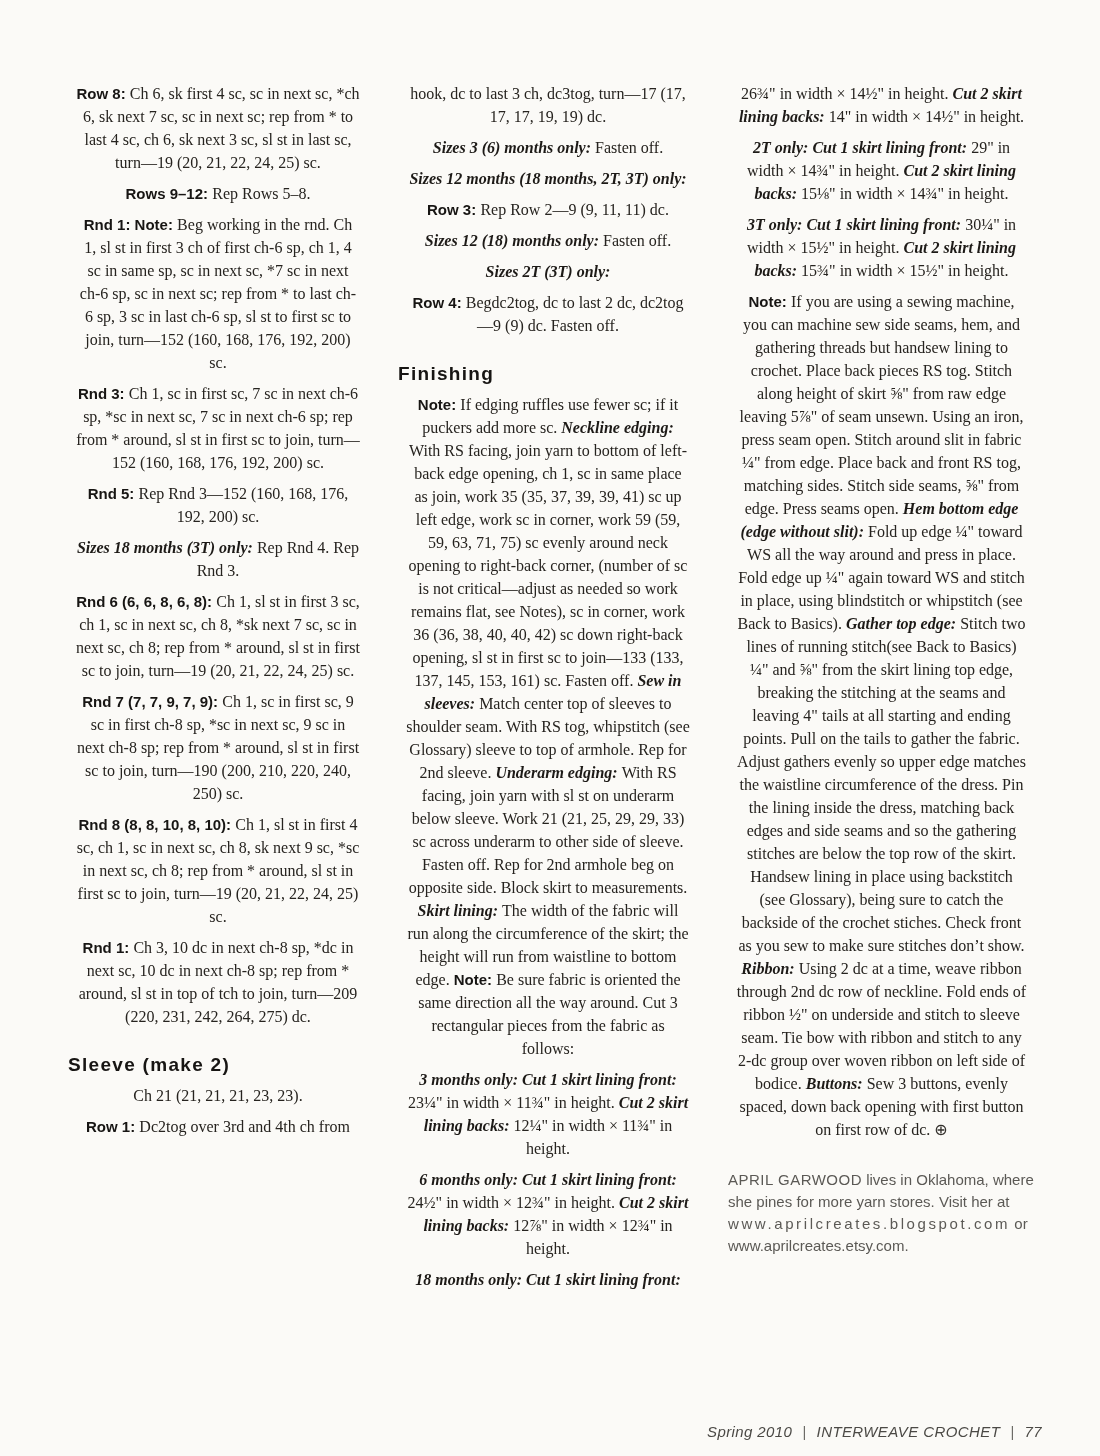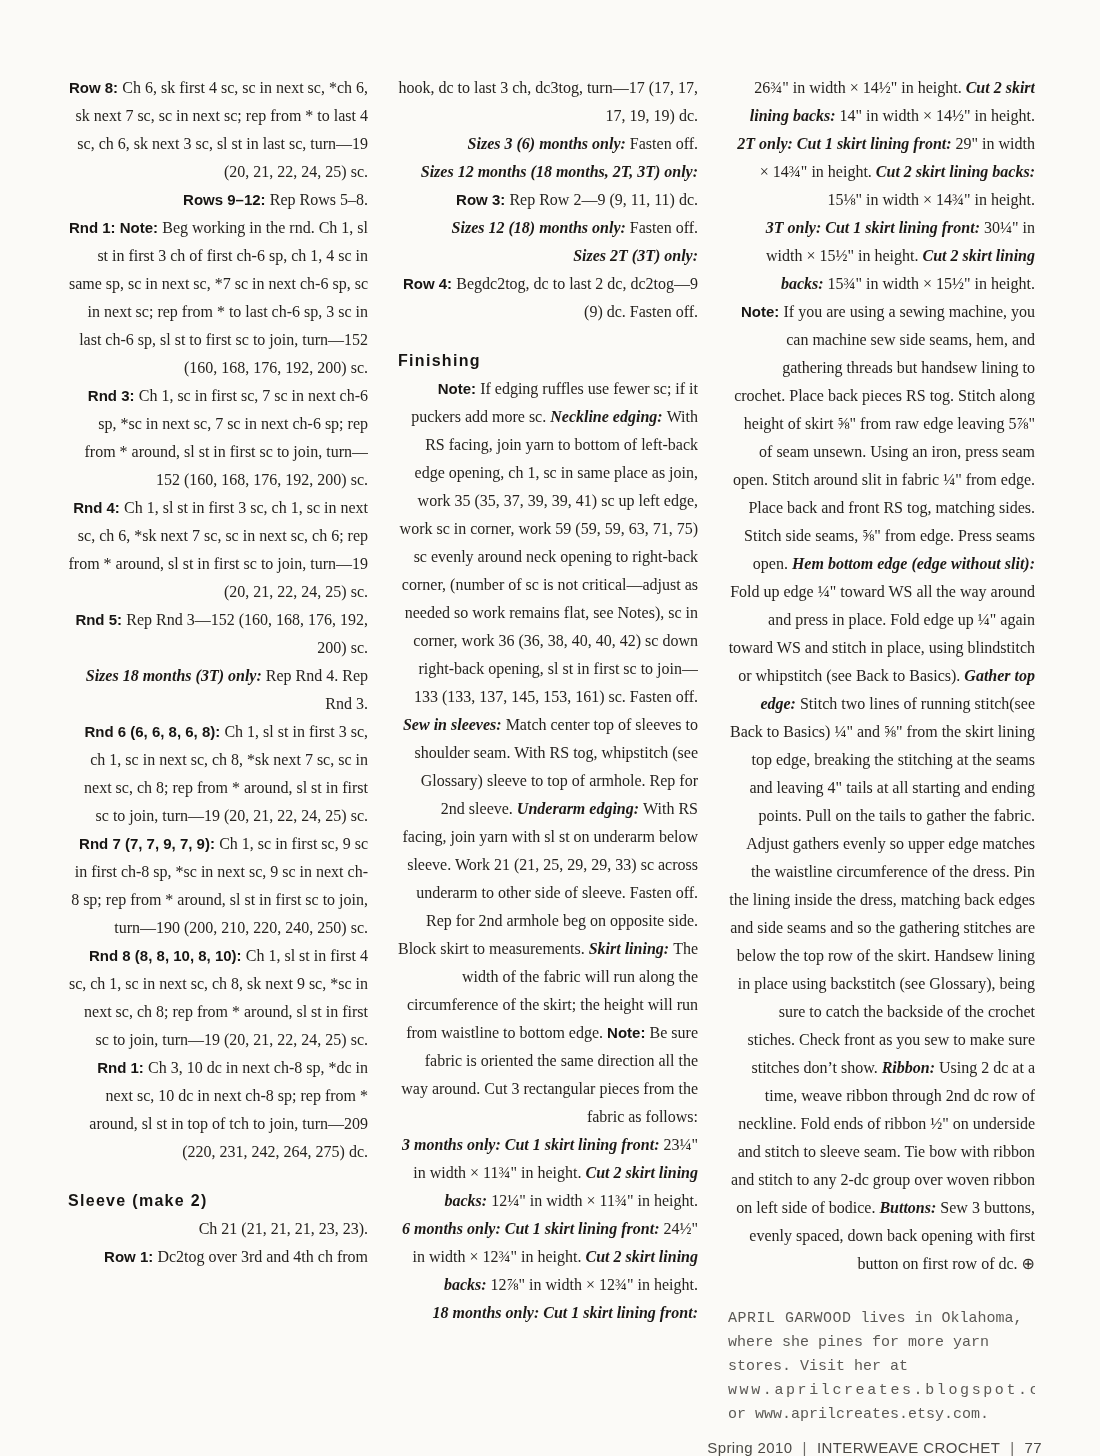--- a/index.html
+++ b/index.html
@@ -16,80 +16,80 @@
   }
   .columns {
     position: absolute;
     top: 74px; left: 68px;
     display: flex;
     gap: 30px;
   }
   .col { width: 300px; overflow: hidden; }
   .col:nth-child(3) { width: 307px; }
   .para {
-    margin: 0;
+    margin: 8px;
     font-size: 16px;
-    line-height: 28px;
+    line-height: 23px;
     color: #26231f;
-    text-align: right;
+    text-align: center;
   }
   .run-n { font-family: "Liberation Serif", serif; }
   .run-b {
     font-family: "Liberation Sans", sans-serif;
     font-weight: 700;
     font-size: 15px;
     color: #171513;
   }
   .run-bi {
     font-family: "Liberation Serif", serif;
     font-weight: 700;
     font-style: italic;
     color: #1d1a17;
   }
   .run-end { color: #33302c; }
   .section-heading {
     margin: 26px 0 5px 0;
     font-family: "Liberation Sans", sans-serif;
     font-weight: 700;
-    font-size: 16px;
+    font-size: 19px;
     letter-spacing: 1.3px;
     color: #171513;
   }
   .bio {
     margin: 28px 0 0 0;
     font-family: "Liberation Sans", sans-serif;
     font-size: 15px;
     line-height: 22px;
     color: #5b5955;
   }
-  .run-bio { font-family: Liberation Mono, monospace; }
+  .run-bio { font-family: Liberation Sans, sans-serif; }
   .run-caps { letter-spacing: 0.5px; }
   .run-spaced { letter-spacing: 2.6px; }
   .footer {
     position: absolute;
-    right: 58px; bottom: 0;
+    right: 58px; bottom: 16px;
     font-family: "Liberation Sans", sans-serif;
     font-size: 15px;
     letter-spacing: 0.4px;
     color: #4b4945;
     white-space: nowrap;
+    font-style: italic;
   }
   .footer .sep { margin: 0 10px; color: #6d6b67; font-weight: 300; }
 </style>
 </head>
 <body>
 
 <div class="page">
   <div class="columns">
     <div class="col">
         <p class="para"><span class="run-b">Row 8: </span><span class="run-n">Ch 6, sk first 4 sc, sc in next sc, *ch 6, sk next 7 sc, sc in next sc; rep from * to last 4 sc, ch 6, sk next 3 sc, sl st in last sc, turn—19 (20, 21, 22, 24, 25) sc.</span></p>
         <p class="para"><span class="run-b">Rows 9–12: </span><span class="run-n">Rep Rows 5–8.</span></p>
         <p class="para"><span class="run-b">Rnd 1: Note: </span><span class="run-n">Beg working in the rnd. Ch 1, sl st in first 3 ch of first ch-6 sp, ch 1, 4 sc in same sp, sc in next sc, *7 sc in next ch-6 sp, sc in next sc; rep from * to last ch-6 sp, 3 sc in last ch-6 sp, sl st to first sc to join, turn—152 (160, 168, 176, 192, 200) sc.</span></p>
         <p class="para"><span class="run-b">Rnd 3: </span><span class="run-n">Ch 1, sc in first sc, 7 sc in next ch-6 sp, *sc in next sc, 7 sc in next ch-6 sp; rep from * around, sl st in first sc to join, turn—152 (160, 168, 176, 192, 200) sc.</span></p>
-        <p class="para"><span class="run-b">Rnd 4: </span><span class="run-n">Ch 1, sl st in first 3 sc, ch 1, sc in next sc, ch 6, *sk next 7 sc, sc in next sc, ch 6; rep from * around, sl st in first sc to join, turn—19 (20, 21, 22, 24, 25) sc.</span></p>
         <p class="para"><span class="run-b">Rnd 5: </span><span class="run-n">Rep Rnd 3—152 (160, 168, 176, 192, 200) sc.</span></p>
         <p class="para"><span class="run-bi">Sizes 18 months (3T) only: </span><span class="run-n">Rep Rnd 4. Rep Rnd 3.</span></p>
         <p class="para"><span class="run-b">Rnd 6 (6, 6, 8, 6, 8): </span><span class="run-n">Ch 1, sl st in first 3 sc, ch 1, sc in next sc, ch 8, *sk next 7 sc, sc in next sc, ch 8; rep from * around, sl st in first sc to join, turn—19 (20, 21, 22, 24, 25) sc.</span></p>
         <p class="para"><span class="run-b">Rnd 7 (7, 7, 9, 7, 9): </span><span class="run-n">Ch 1, sc in first sc, 9 sc in first ch-8 sp, *sc in next sc, 9 sc in next ch-8 sp; rep from * around, sl st in first sc to join, turn—190 (200, 210, 220, 240, 250) sc.</span></p>
         <p class="para"><span class="run-b">Rnd 8 (8, 8, 10, 8, 10): </span><span class="run-n">Ch 1, sl st in first 4 sc, ch 1, sc in next sc, ch 8, sk next 9 sc, *sc in next sc, ch 8; rep from * around, sl st in first sc to join, turn—19 (20, 21, 22, 24, 25) sc.</span></p>
         <p class="para"><span class="run-b">Rnd 1: </span><span class="run-n">Ch 3, 10 dc in next ch-8 sp, *dc in next sc, 10 dc in next ch-8 sp; rep from * around, sl st in top of tch to join, turn—209 (220, 231, 242, 264, 275) dc.</span></p>
         <h2 class="section-heading">Sleeve (make 2)</h2>
         <p class="para"><span class="run-n">Ch 21 (21, 21, 21, 23, 23).</span></p>
         <p class="para"><span class="run-b">Row 1: </span><span class="run-n">Dc2tog over 3rd and 4th ch from</span></p>
       </div>

